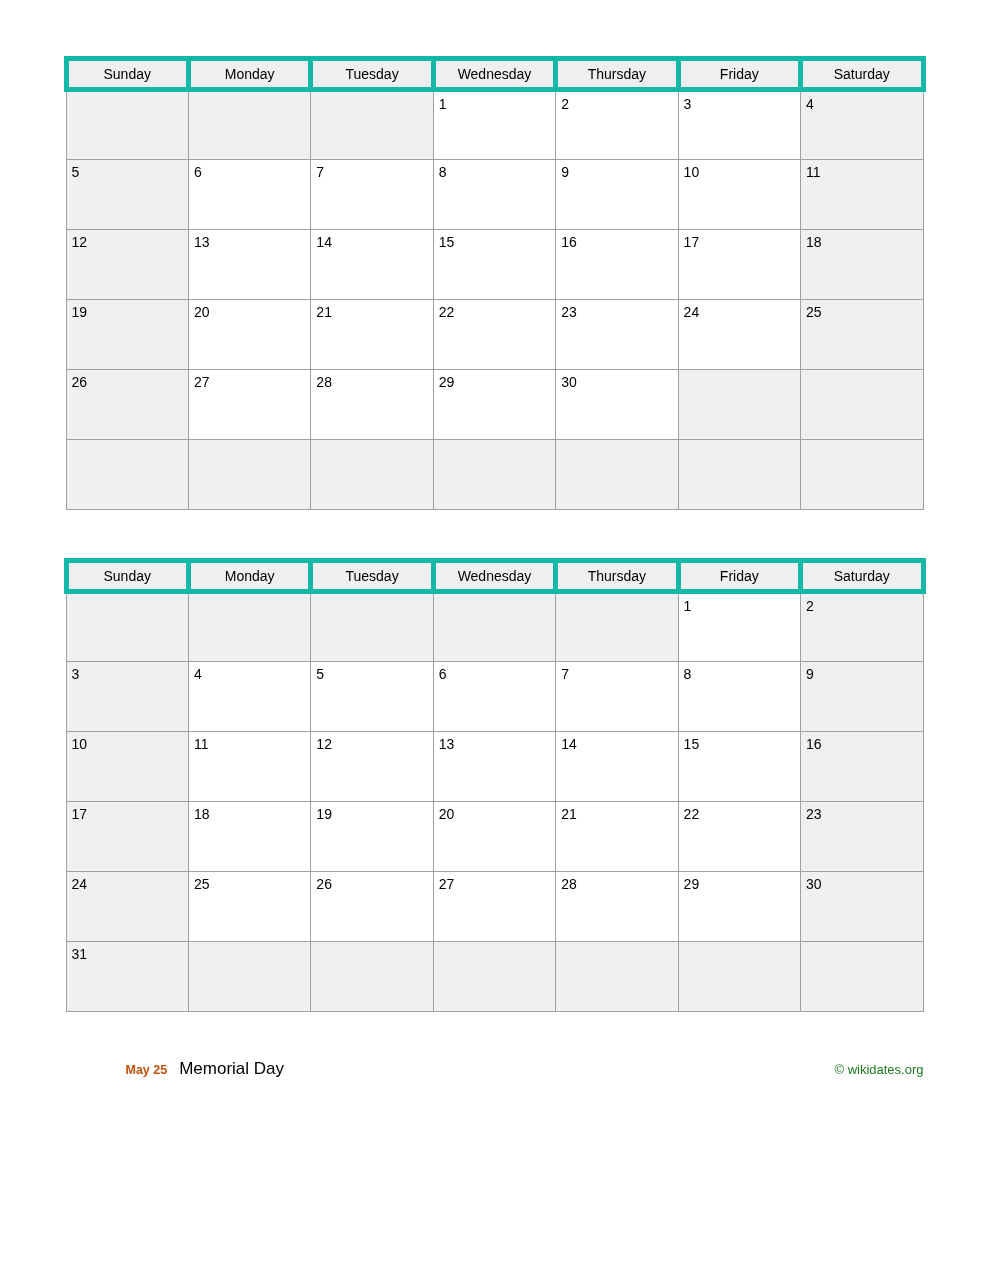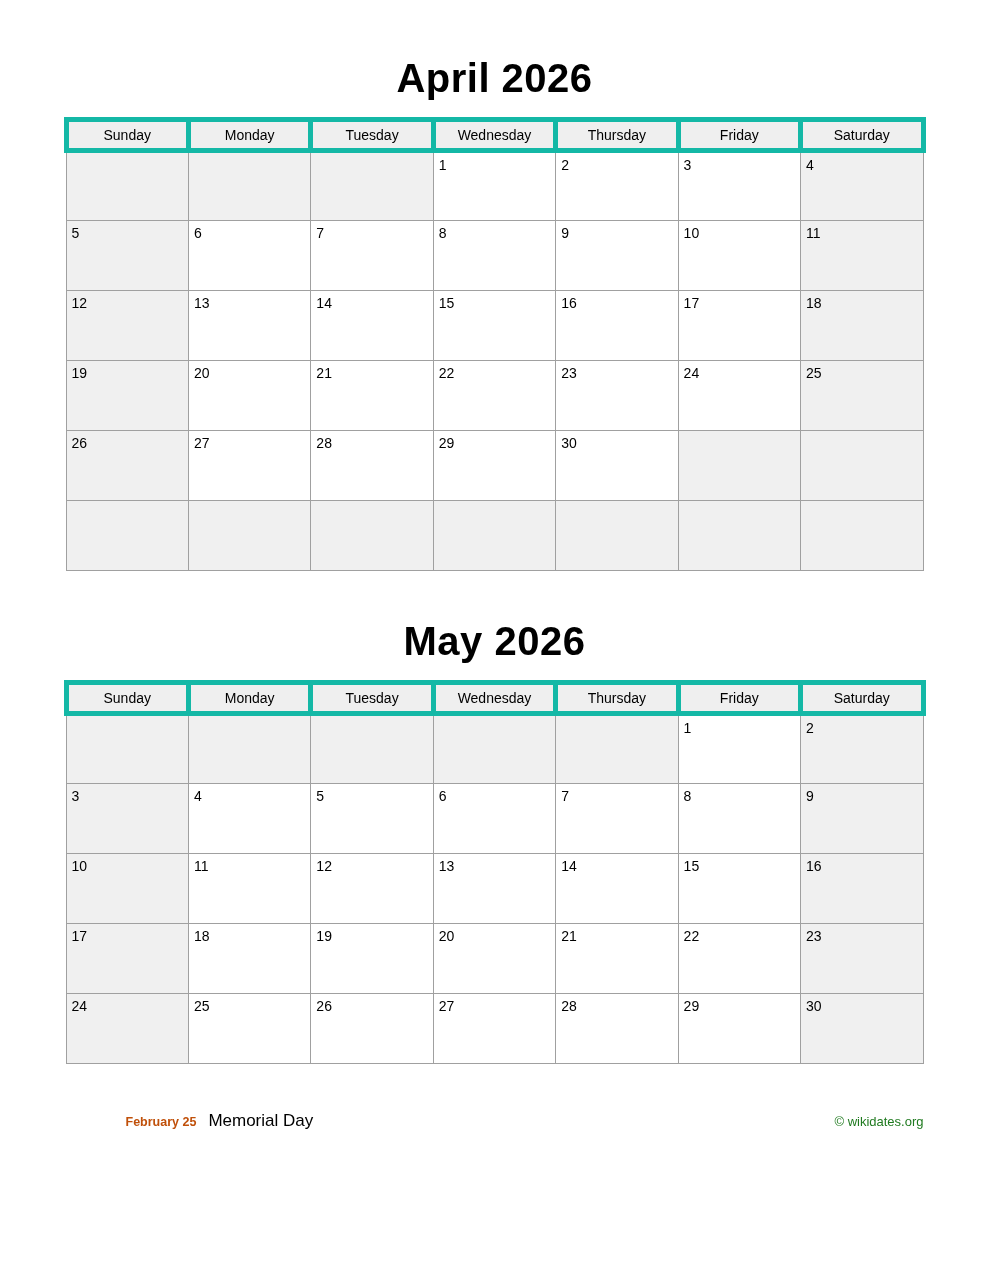--- a/index.html
+++ b/index.html
@@ -100,21 +100,20 @@
     padding-right: 2px;
     margin-top: 28px;
   }
 </style>
 </head>
 <body>
 
 <div class="page">
 
   <div class="month-block first">
-    <div class="month-title">April 2026</div>
     <table class="cal">
       <thead>
         <tr>
           <th>Sunday</th>
           <th>Monday</th>
           <th>Tuesday</th>
           <th>Wednesday</th>
           <th>Thursday</th>
           <th>Friday</th>
           <th>Saturday</th>
@@ -173,21 +172,20 @@
           <td class="empty"></td>
           <td class="empty"></td>
           <td class="empty"></td>
           <td class="weekend-col empty"></td>
         </tr>
       </tbody>
     </table>
   </div>
 
   <div class="month-block second">
-    <div class="month-title">May 2026</div>
     <table class="cal">
       <thead>
         <tr>
           <th>Sunday</th>
           <th>Monday</th>
           <th>Tuesday</th>
           <th>Wednesday</th>
           <th>Thursday</th>
           <th>Friday</th>
           <th>Saturday</th>
@@ -232,25 +230,34 @@
         </tr>
         <tr>
           <td class="weekend-col">24</td>
           <td>25</td>
           <td>26</td>
           <td>27</td>
           <td>28</td>
           <td>29</td>
           <td class="weekend-col">30</td>
         </tr>
+        <tr>
+          <td class="weekend-col">31</td>
+          <td class="empty"></td>
+          <td class="empty"></td>
+          <td class="empty"></td>
+          <td class="empty"></td>
+          <td class="empty"></td>
+          <td class="weekend-col empty"></td>
+        </tr>
       </tbody>
     </table>
   </div>
 
   <div class="footer">
     <div class="footer-left">
-      <span class="holiday-date">February 25</span>
+      <span class="holiday-date">May 25</span>
       <span class="holiday-name">Memorial Day</span>
     </div>
     <div class="credit">© wikidates.org</div>
   </div>
 
 </div>
 
 </body></html>

